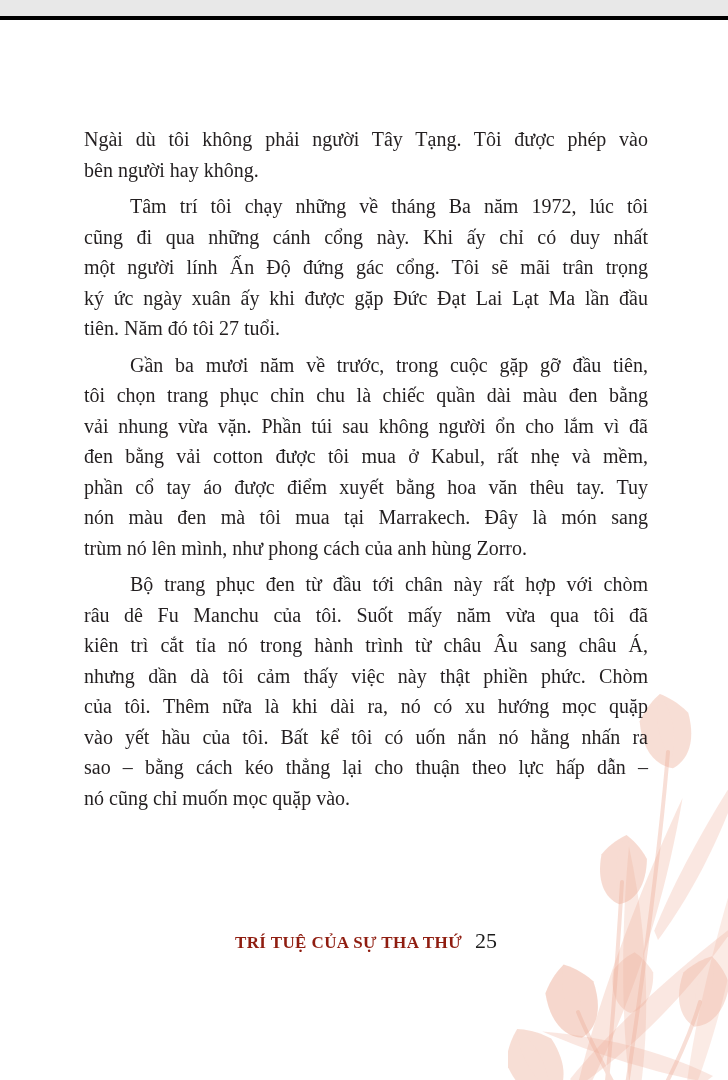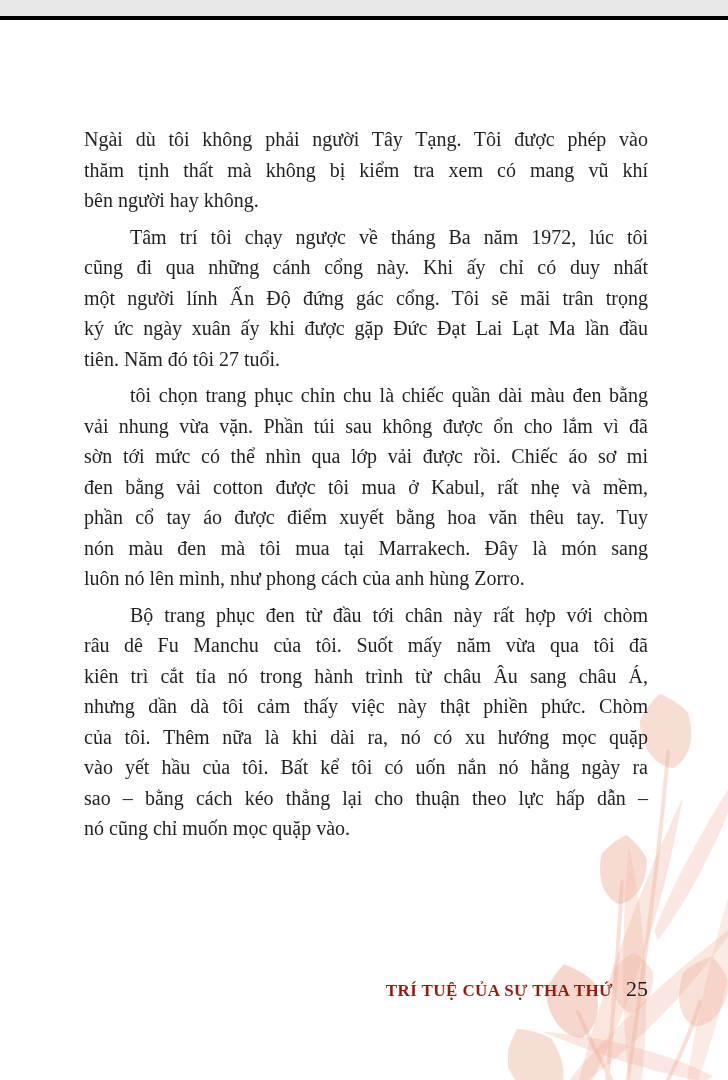--- a/index.html
+++ b/index.html
@@ -38,23 +38,23 @@
   }
   .para { margin: 0; }
   .para + .para { margin-top: 6px; }
   .line { display: block; text-align: justify; text-align-last: justify; }
   .line.last { text-align-last: left; }
   .para.indent .line:first-child { text-indent: 46px; }
 
   .footer {
     position: absolute;
     left: 84px;
-    top: 960px;
+    top: 912px;
     width: 564px;
-    text-align: right;
+    text-align: center;
     z-index: 1;
     white-space: nowrap;
   }
   .book-title {
     font-size: 17px;
     font-weight: bold;
     letter-spacing: 0.4px;
     color: var(--accent, #8f1d10);
   }
   .page-num {
@@ -97,49 +97,48 @@
       <use href="#tulip" transform="translate(67,370) rotate(-14) scale(1.3)" opacity="0.5"></use>
       <use href="#tulip" transform="translate(193,360) rotate(14) scale(1.25)" opacity="0.38"></use>
       <use href="#tulip" transform="translate(32,432) rotate(-28) scale(1.35)" opacity="0.42"></use>
     </g>
   </svg>
 
   <main class="text-block">
 
     <p class="para">
       <span class="line">Ngài dù tôi không phải người Tây Tạng. Tôi được phép vào</span>
-      <span class="line">thăm tịnh thất mà không bị kiểm tra xem có mang vũ khí</span>
       <span class="line last">bên người hay không.</span>
     </p>
 
     <p class="para indent">
-      <span class="line">Tâm trí tôi chạy ngược về tháng Ba năm 1972, lúc tôi</span>
+      <span class="line">Tâm trí tôi chạy những về tháng Ba năm 1972, lúc tôi</span>
       <span class="line">cũng đi qua những cánh cổng này. Khi ấy chỉ có duy nhất</span>
       <span class="line">một người lính Ấn Độ đứng gác cổng. Tôi sẽ mãi trân trọng</span>
       <span class="line">ký ức ngày xuân ấy khi được gặp Đức Đạt Lai Lạt Ma lần đầu</span>
       <span class="line last">tiên. Năm đó tôi 27 tuổi.</span>
     </p>
 
     <p class="para indent">
+      <span class="line">Gần ba mươi năm về trước, trong cuộc gặp gỡ đầu tiên,</span>
       <span class="line">tôi chọn trang phục chỉn chu là chiếc quần dài màu đen bằng</span>
-      <span class="line">vải nhung vừa vặn. Phần túi sau không được ổn cho lắm vì đã</span>
-      <span class="line">sờn tới mức có thể nhìn qua lớp vải được rồi. Chiếc áo sơ mi</span>
+      <span class="line">vải nhung vừa vặn. Phần túi sau không người ổn cho lắm vì đã</span>
       <span class="line">đen bằng vải cotton được tôi mua ở Kabul, rất nhẹ và mềm,</span>
       <span class="line">phần cổ tay áo được điểm xuyết bằng hoa văn thêu tay. Tuy</span>
       <span class="line">nón màu đen mà tôi mua tại Marrakech. Đây là món sang</span>
-      <span class="line last">luôn nó lên mình, như phong cách của anh hùng Zorro.</span>
+      <span class="line last">trùm nó lên mình, như phong cách của anh hùng Zorro.</span>
     </p>
 
     <p class="para indent">
       <span class="line">Bộ trang phục đen từ đầu tới chân này rất hợp với chòm</span>
       <span class="line">râu dê Fu Manchu của tôi. Suốt mấy năm vừa qua tôi đã</span>
       <span class="line">kiên trì cắt tỉa nó trong hành trình từ châu Âu sang châu Á,</span>
       <span class="line">nhưng dần dà tôi cảm thấy việc này thật phiền phức. Chòm</span>
       <span class="line">của tôi. Thêm nữa là khi dài ra, nó có xu hướng mọc quặp</span>
-      <span class="line">vào yết hầu của tôi. Bất kể tôi có uốn nắn nó hằng ngày ra</span>
+      <span class="line">vào yết hầu của tôi. Bất kể tôi có uốn nắn nó hằng nhấn ra</span>
       <span class="line">sao – bằng cách kéo thẳng lại cho thuận theo lực hấp dẫn –</span>
       <span class="line last">nó cũng chỉ muốn mọc quặp vào.</span>
     </p>
 
   </main>
 
   <footer class="footer">
     <span class="book-title">TRÍ TUỆ CỦA SỰ THA THỨ</span><span class="page-num">25</span>
   </footer>
 

